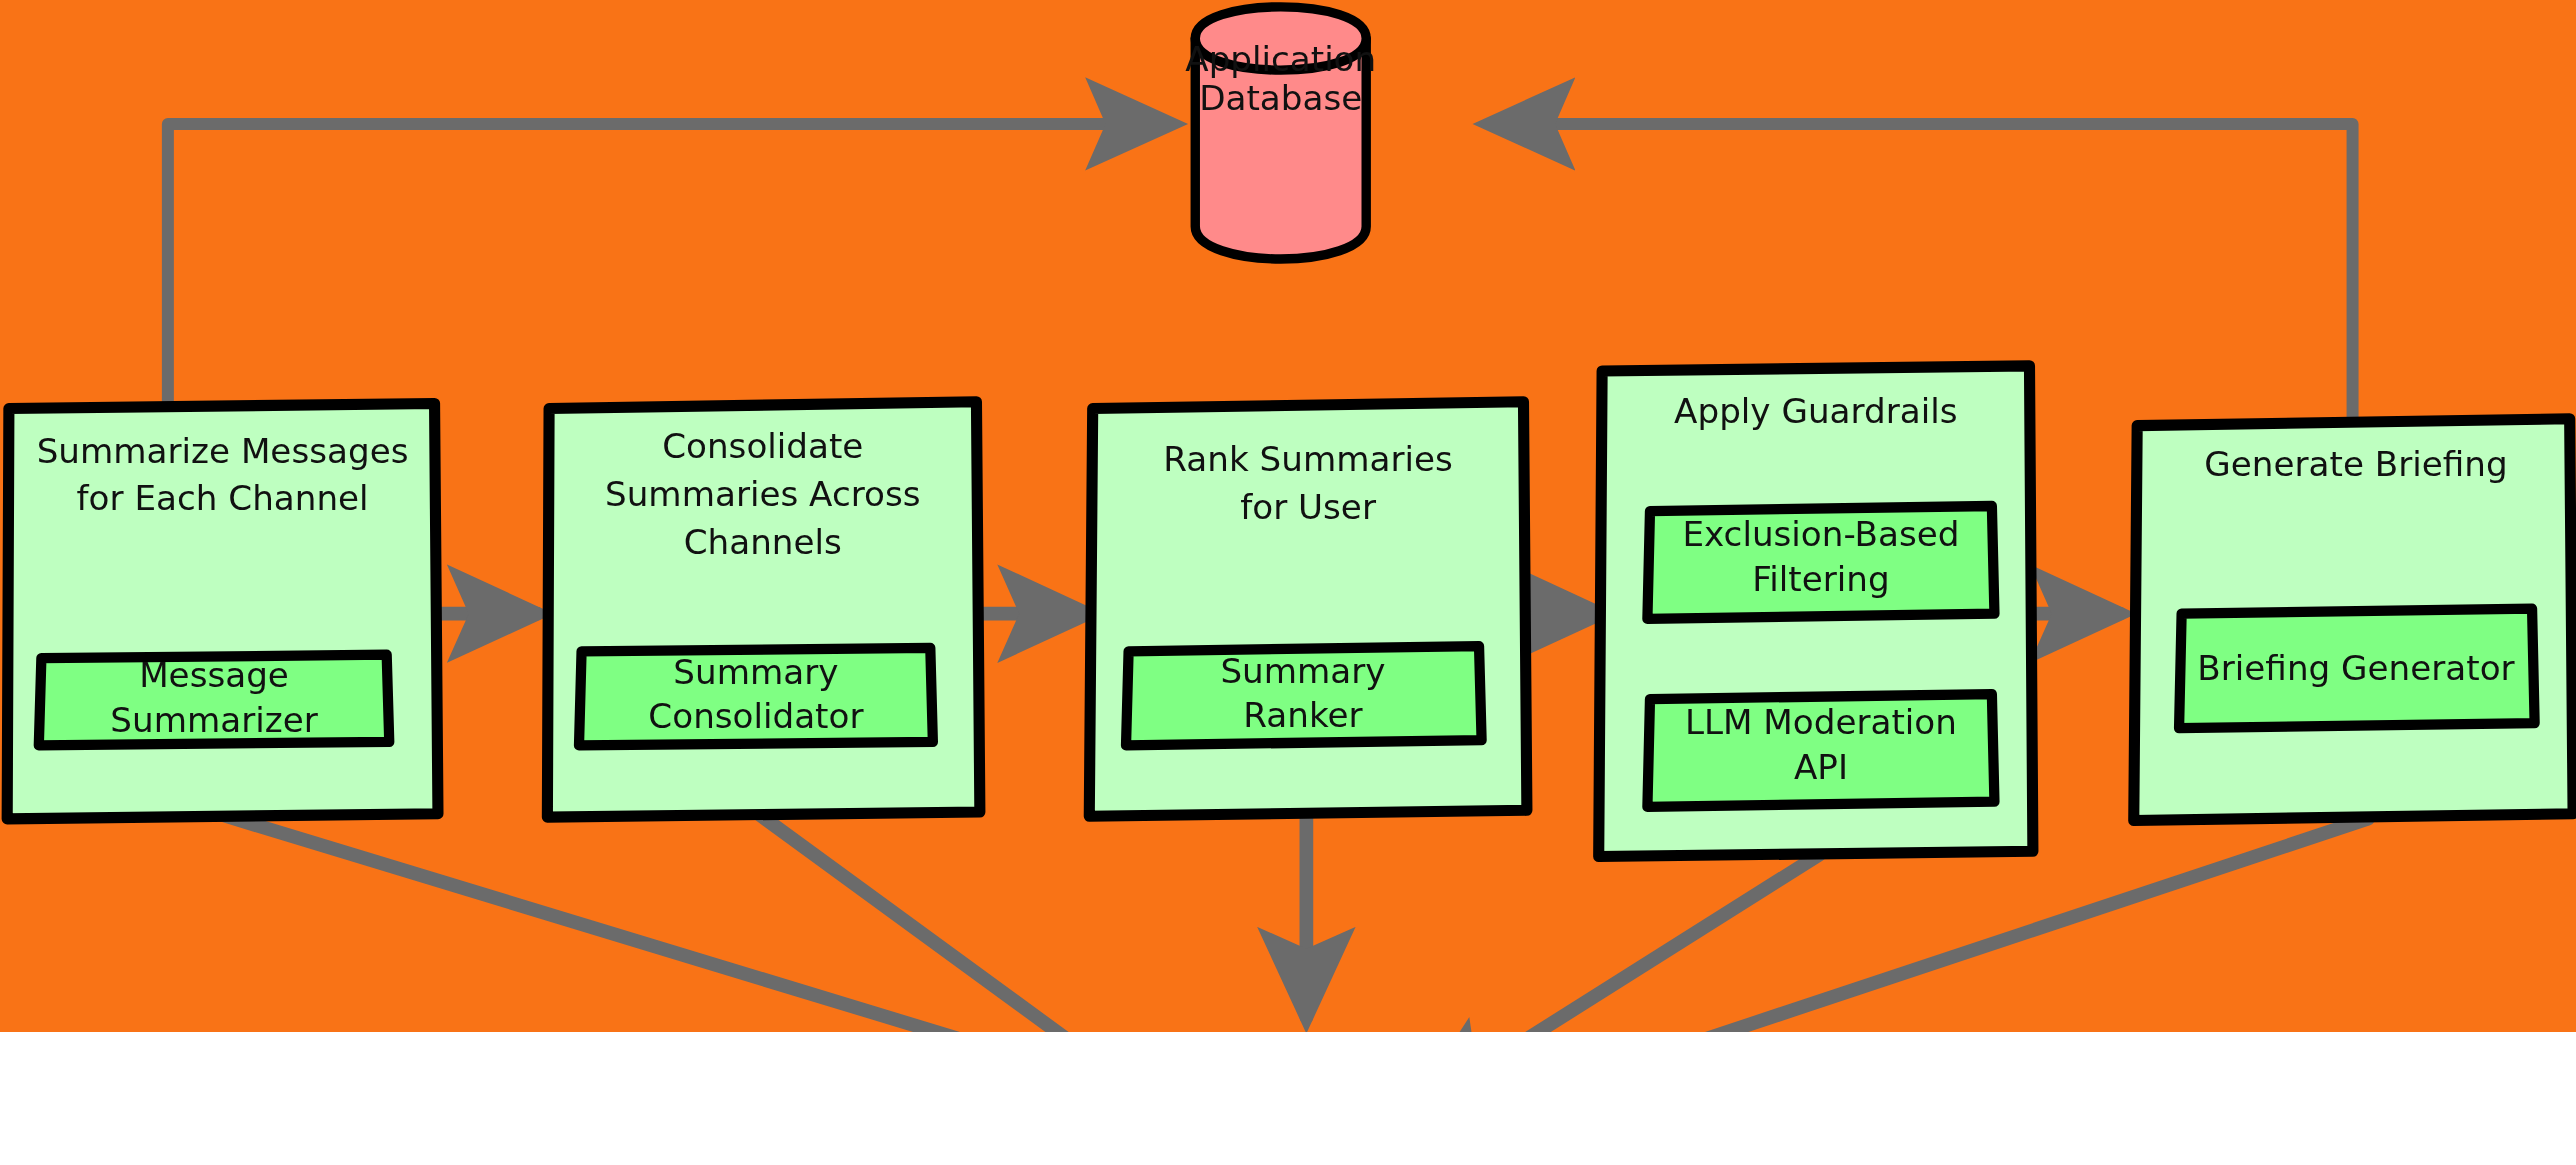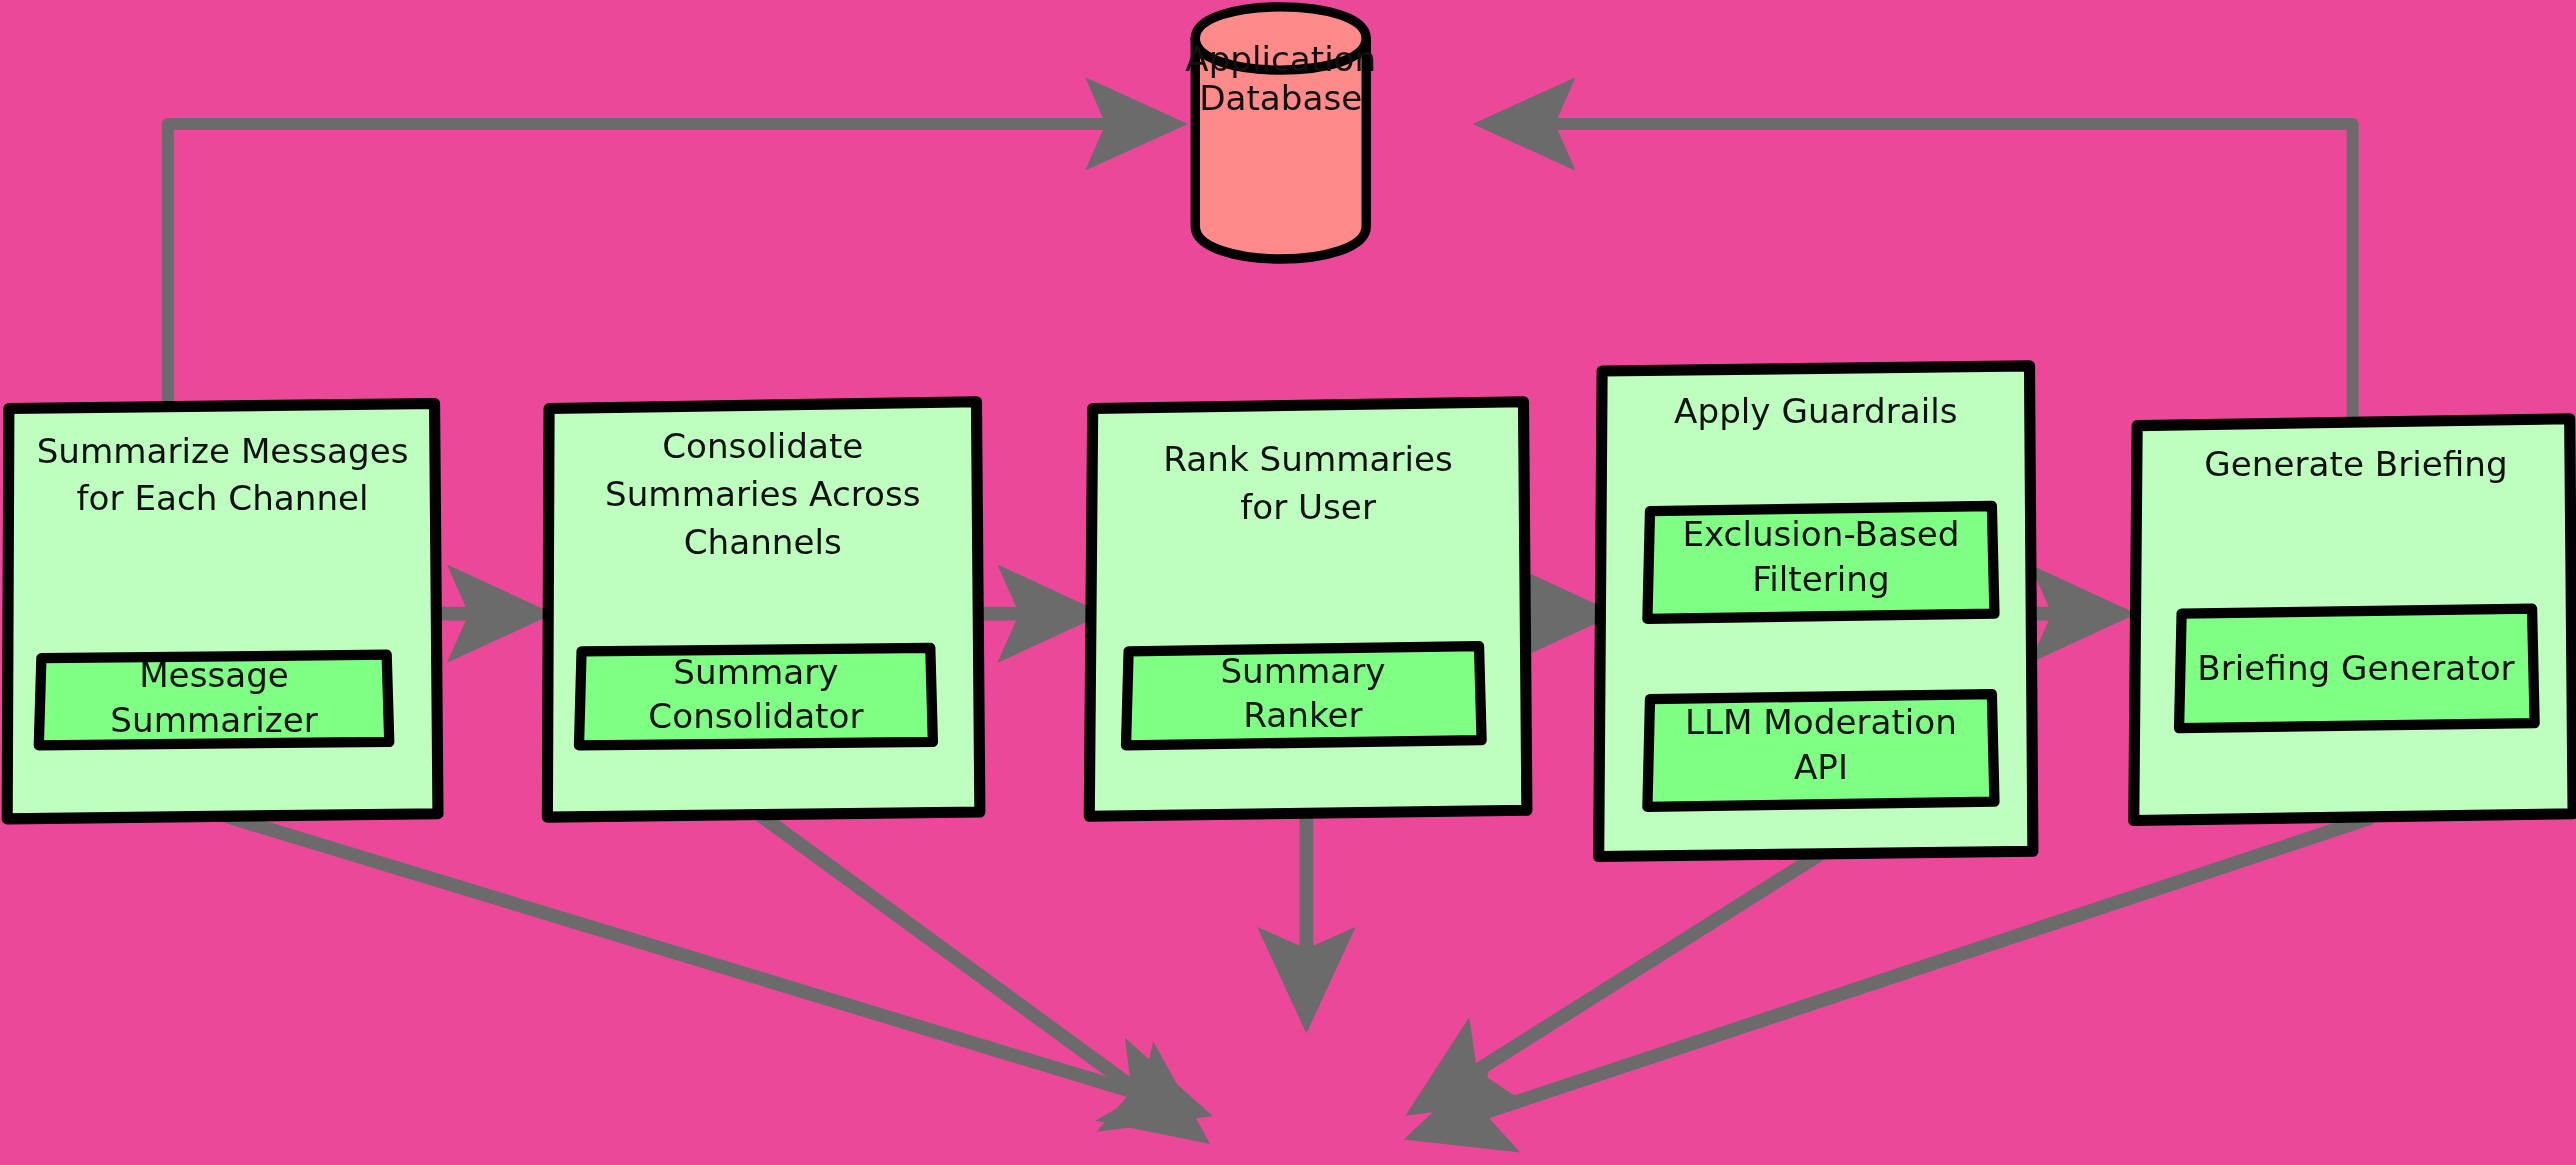--- a/index.html
+++ b/index.html
@@ -7,22 +7,22 @@
     margin: 0;
     padding: 0;
     background: #ffffff;
   }
   body {
     font-family: "DejaVu Sans", sans-serif;
   }
   #canvas {
     position: relative;
     width: 2576px;
-    height: 1165px;
-    background: #ec4899;
+    height: 1032px;
+    background: #f97316;
     overflow: hidden;
   }
   #diagram-svg {
     position: absolute;
     left: 0;
     top: 0;
     width: 2576px;
     height: 1165px;
   }
   .node-label {

